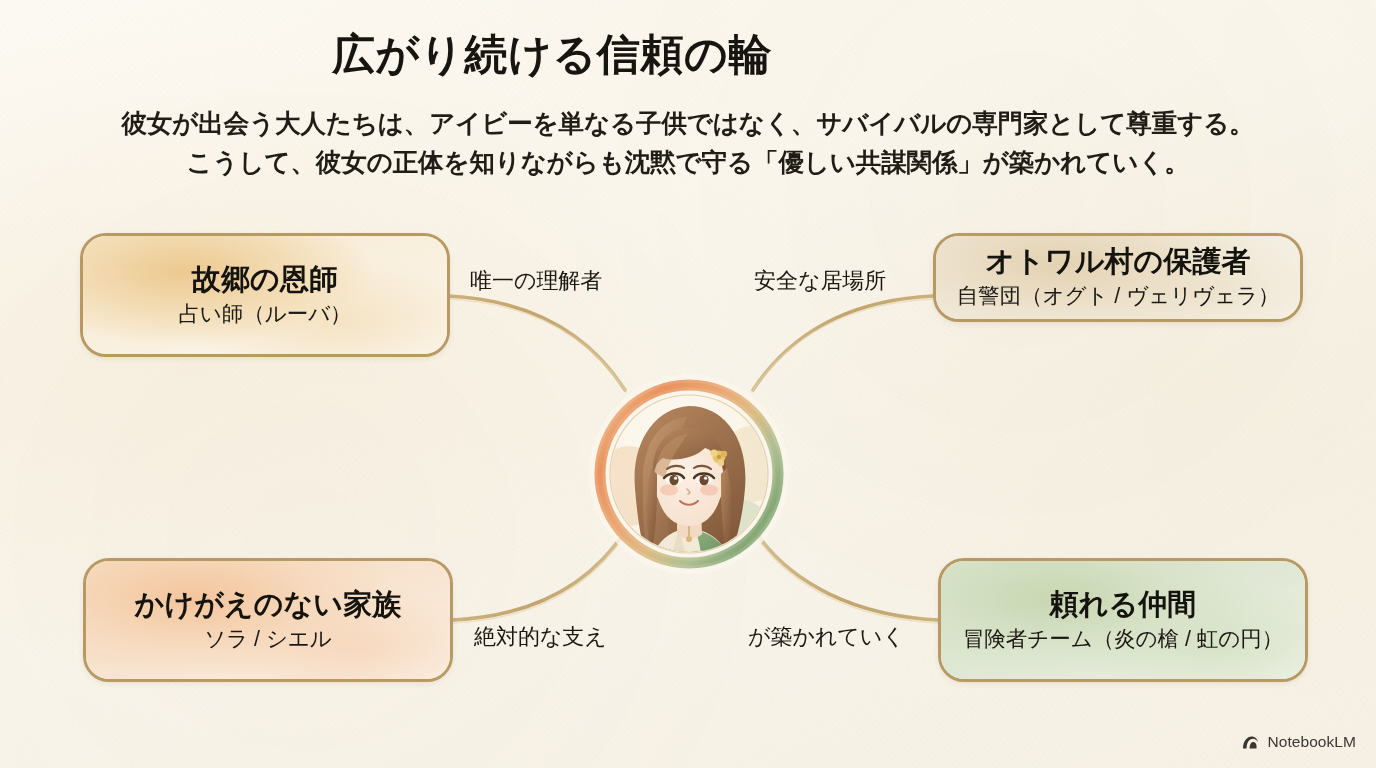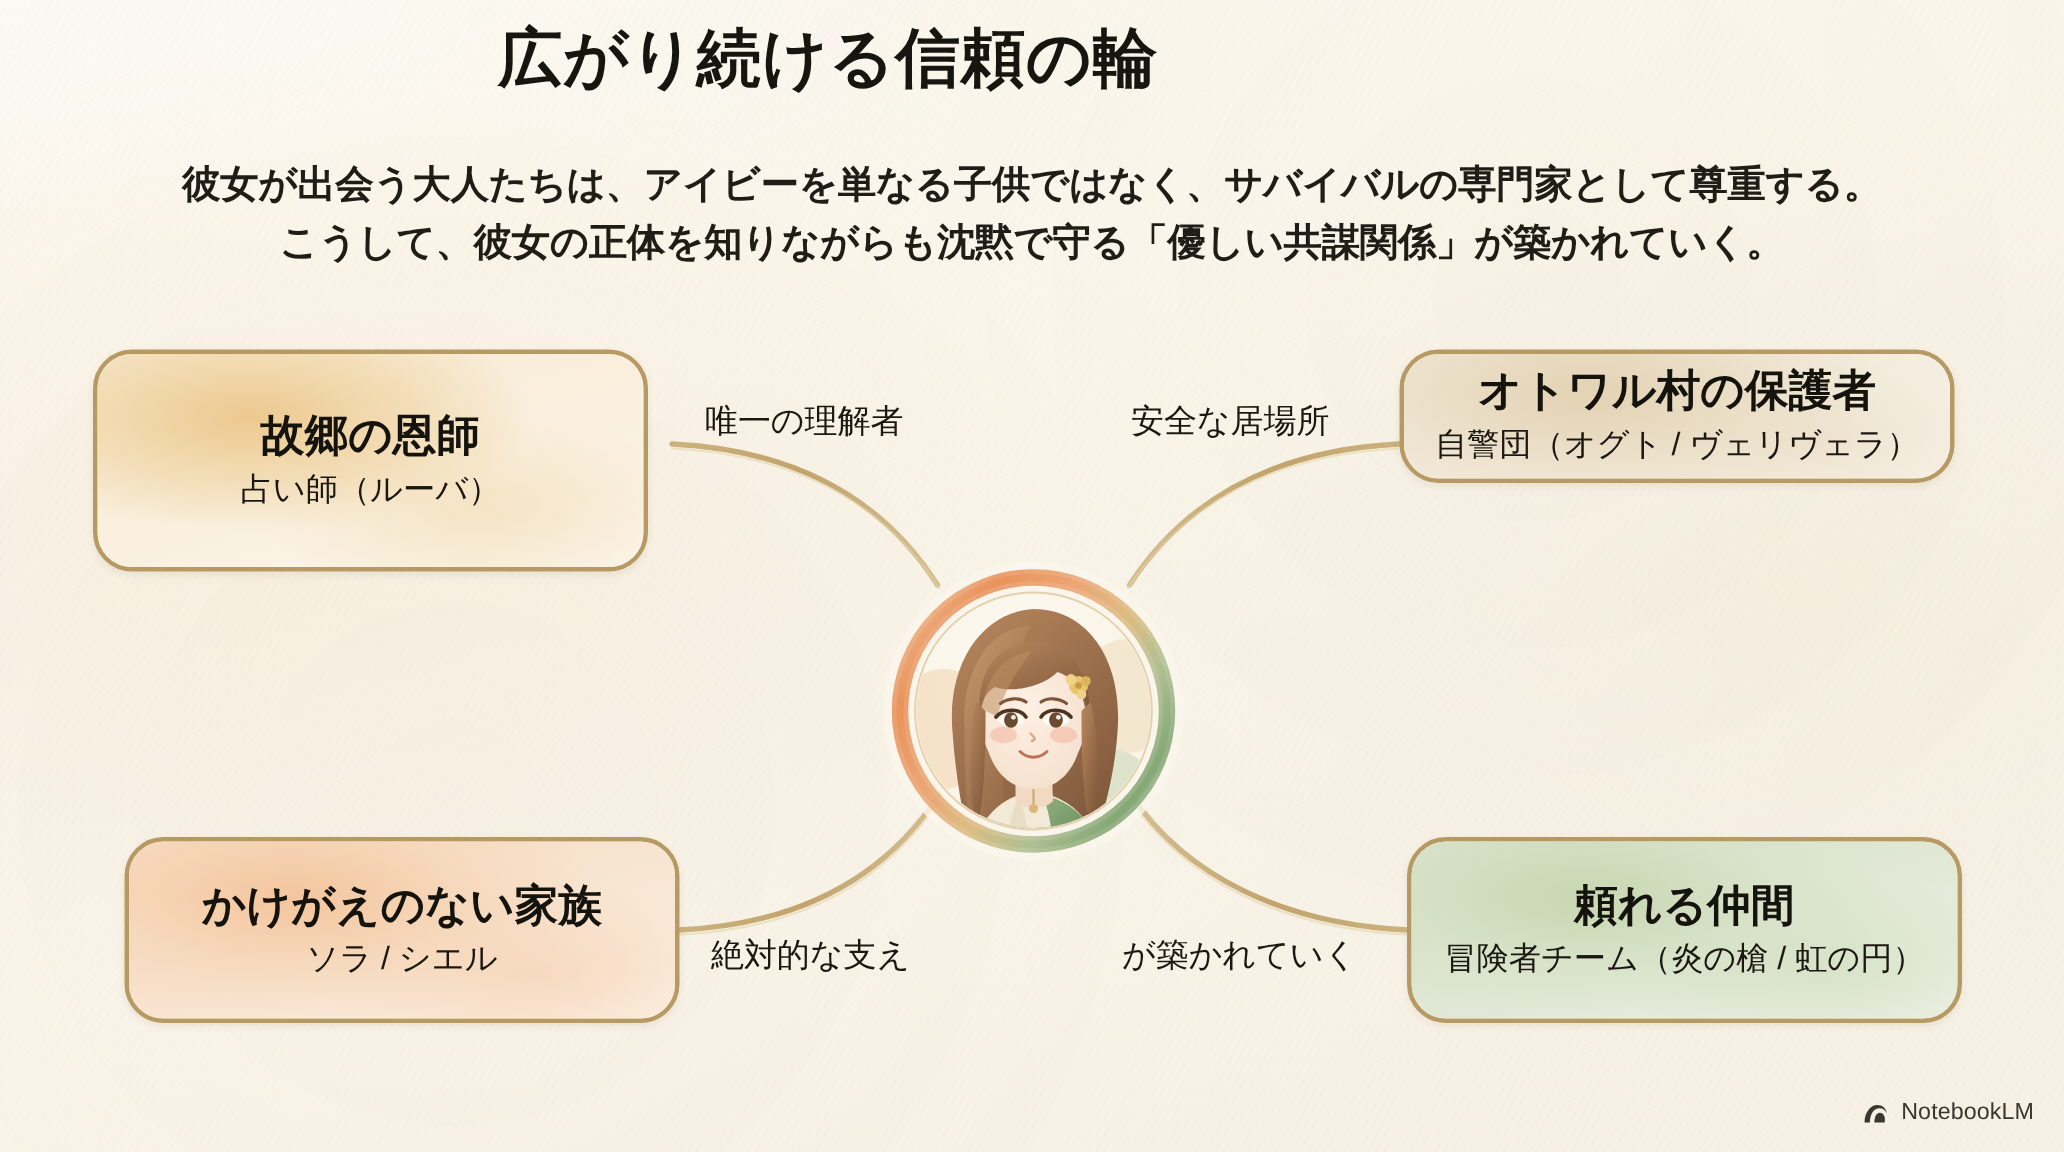--- a/index.html
+++ b/index.html
@@ -37,21 +37,21 @@
     background-image:
       repeating-linear-gradient(37deg, rgba(160,140,105,.030) 0px, rgba(160,140,105,.030) 1px, rgba(255,255,255,0) 1px, rgba(255,255,255,0) 4px),
       repeating-linear-gradient(118deg, rgba(150,130,100,.025) 0px, rgba(150,130,100,.025) 1px, rgba(255,255,255,0) 1px, rgba(255,255,255,0) 5px),
       radial-gradient(circle at 22% 70%, rgba(190,170,130,.05) 0%, rgba(190,170,130,0) 42%),
       radial-gradient(circle at 74% 26%, rgba(190,170,130,.045) 0%, rgba(190,170,130,0) 40%);
   }
 
   
   .page-title {
     position: absolute;
-    top: 10px;
+    top: 26px;
     left: 0;
     width: 1104px;
     text-align: center;
     font-family: "Liberation Serif", "DejaVu Serif", serif;
     font-size: 43px;
     font-weight: 700;
     letter-spacing: .012em;
     color: #17150f;
     z-index: 6;
   }
@@ -110,21 +110,21 @@
     position: relative;
     z-index: 1;
     margin-top: 6px;
     font-size: 21.5px;
     font-weight: 400;
     line-height: 1.15;
     letter-spacing: -.002em;
     color: #1b1812;
   }
 
-  #card-tl { left: 62px;  top: 233px; width: 370px; height: 148px; }
+  #card-tl { left: 80px;  top: 233px; width: 370px; height: 124px; }
   #card-tr { left: 933px; top: 233px; width: 370px; height: 89px; }
   #card-bl { left: 83px;  top: 558px; width: 370px; height: 124px; text-align: center; }
   #card-br { left: 938px; top: 558px; width: 370px; height: 124px; }
 
   
   #card-tl .wash {
     background:
       radial-gradient(ellipse 230px 92px at 28% 30%, rgba(236,199,139,.95) 0%, rgba(240,212,163,.55) 52%, rgba(247,233,207,0) 82%),
       radial-gradient(ellipse 190px 80px at 70% 72%, rgba(243,222,184,.72) 0%, rgba(248,236,212,0) 78%),
       linear-gradient(165deg, #f7ead2 0%, #f9f0df 55%, #fbf5ea 100%);

